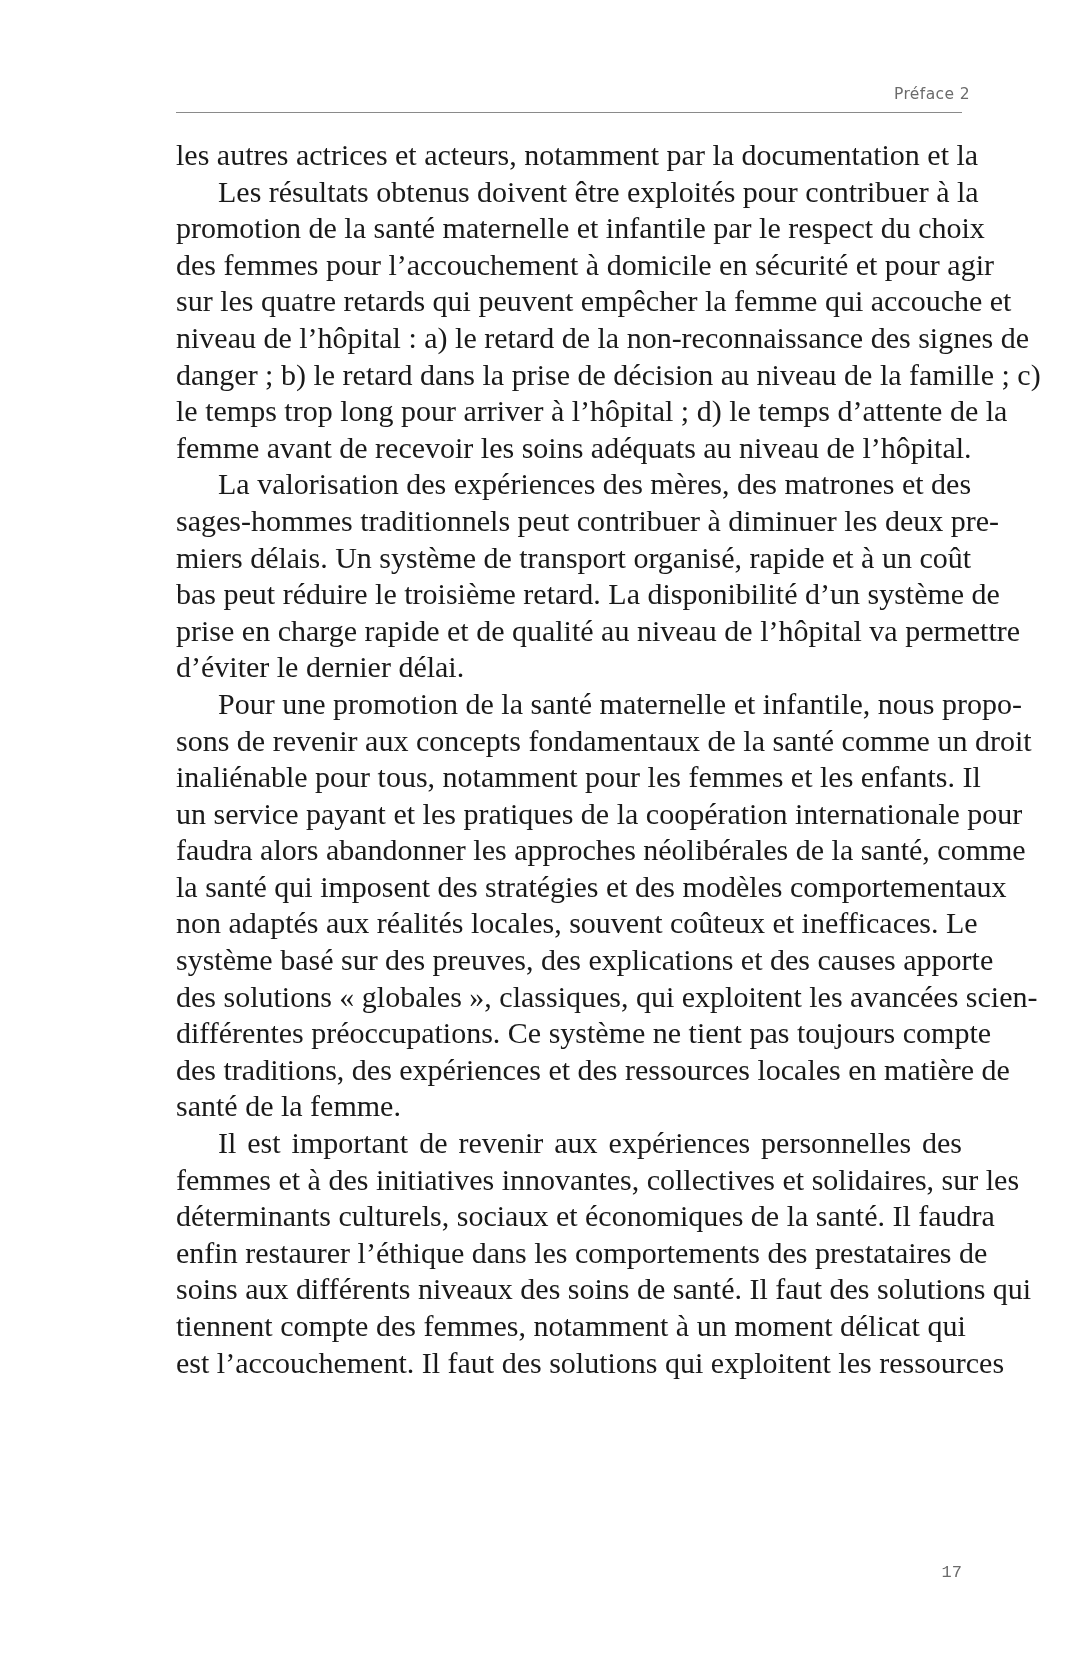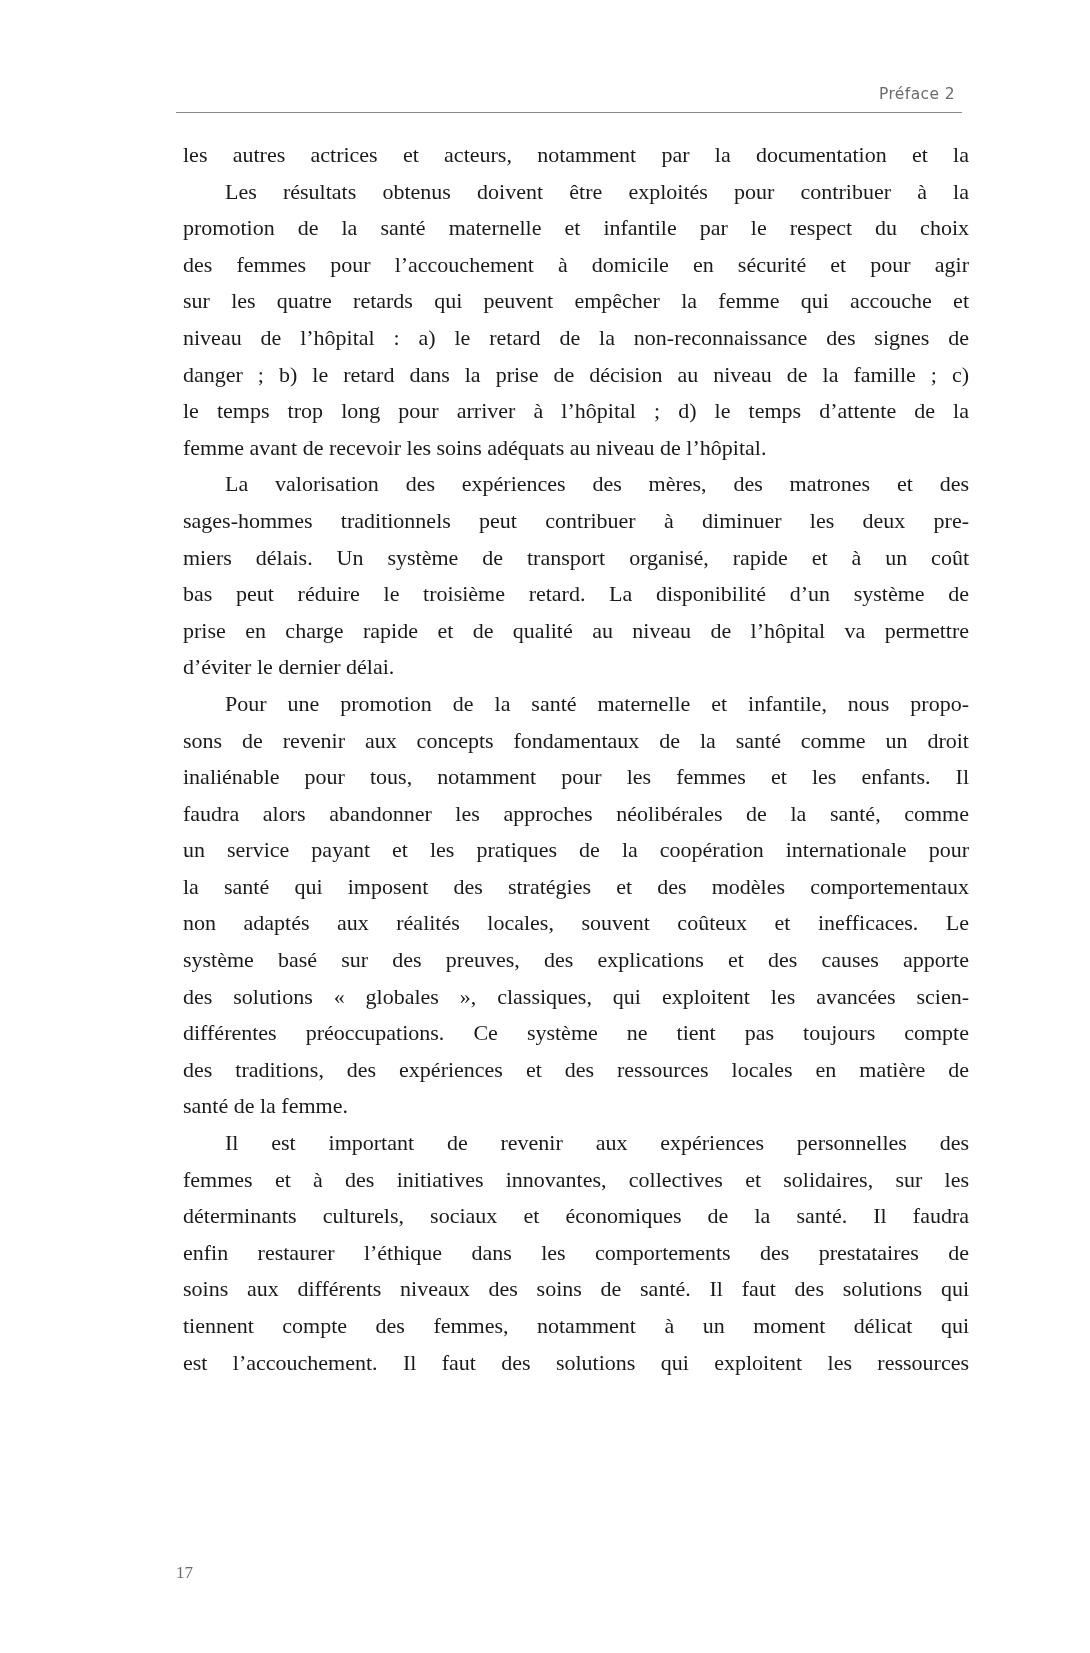--- a/index.html
+++ b/index.html
@@ -15,45 +15,45 @@
     }
     .page {
       position: absolute;
       left: 0; top: 0;
       width: 1090px;
       height: 1653px;
       background: #ffffff;
     }
     .running-head {
       position: absolute;
-      left: 169px;
+      left: 184px;
       top: 84px;
       width: 786px;
       text-align: right;
       font-family: "DejaVu Sans", sans-serif;
       font-size: 15.5px;
       letter-spacing: 0.4px;
       color: #6b6b6b;
       line-height: 20px;
     }
     .head-rule {
       position: absolute;
       left: 176px;
       top: 112px;
       width: 786px;
       height: 0;
       border-top: 1.5px solid #8a8a8a;
     }
     .text-block {
       position: absolute;
-      left: 183px;
+      left: 176px;
       top: 137px;
       width: 786px;
       font-family: "Liberation Serif", serif;
-      font-size: 22px;
+      font-size: 30px;
       line-height: 36.6px;
       color: #1a1a1a;
       text-align: justify;
       hyphens: manual;
     }
     .text-block p {
       margin: 0;
       padding: 0;
     }
     .text-block .line {
@@ -68,21 +68,22 @@
       text-align-last: left;
     }
     .text-block .line.indent {
       padding-left: 42px;
     }
     .folio {
       position: absolute;
       left: 176px;
       top: 1562px;
       width: 786px;
-      font-family: Liberation Serif, serif;
+      text-align: right;
+      font-family: Liberation Mono, monospace;
       font-size: 17px;
       color: #6b6b6b;
       line-height: 22px;
     }
   </style>
 </head>
 <body>
 
 <div class="page">
   <div class="running-head">Préface 2</div>
@@ -107,22 +108,22 @@
         <span class="line">sages-hommes traditionnels peut contribuer à diminuer les deux pre-</span>
         <span class="line">miers délais. Un système de transport organisé, rapide et à un coût</span>
         <span class="line">bas peut réduire le troisième retard. La disponibilité d’un système de</span>
         <span class="line">prise en charge rapide et de qualité au niveau de l’hôpital va permettre</span>
         <span class="line last">d’éviter le dernier délai.</span>
       </p>
       <p>
         <span class="line indent">Pour une promotion de la santé maternelle et infantile, nous propo-</span>
         <span class="line">sons de revenir aux concepts fondamentaux de la santé comme un droit</span>
         <span class="line">inaliénable pour tous, notamment pour les femmes et les enfants. Il</span>
+        <span class="line">un service payant et les pratiques de la coopération internationale pour</span>
         <span class="line">faudra alors abandonner les approches néolibérales de la santé, comme</span>
-        <span class="line">un service payant et les pratiques de la coopération internationale pour</span>
         <span class="line">la santé qui imposent des stratégies et des modèles comportementaux</span>
         <span class="line">non adaptés aux réalités locales, souvent coûteux et inefficaces. Le</span>
         <span class="line">système basé sur des preuves, des explications et des causes apporte</span>
         <span class="line">des solutions « globales », classiques, qui exploitent les avancées scien-</span>
         <span class="line">différentes préoccupations. Ce système ne tient pas toujours compte</span>
         <span class="line">des traditions, des expériences et des ressources locales en matière de</span>
         <span class="line last">santé de la femme.</span>
       </p>
       <p>
         <span class="line indent">Il est important de revenir aux expériences personnelles des</span>

